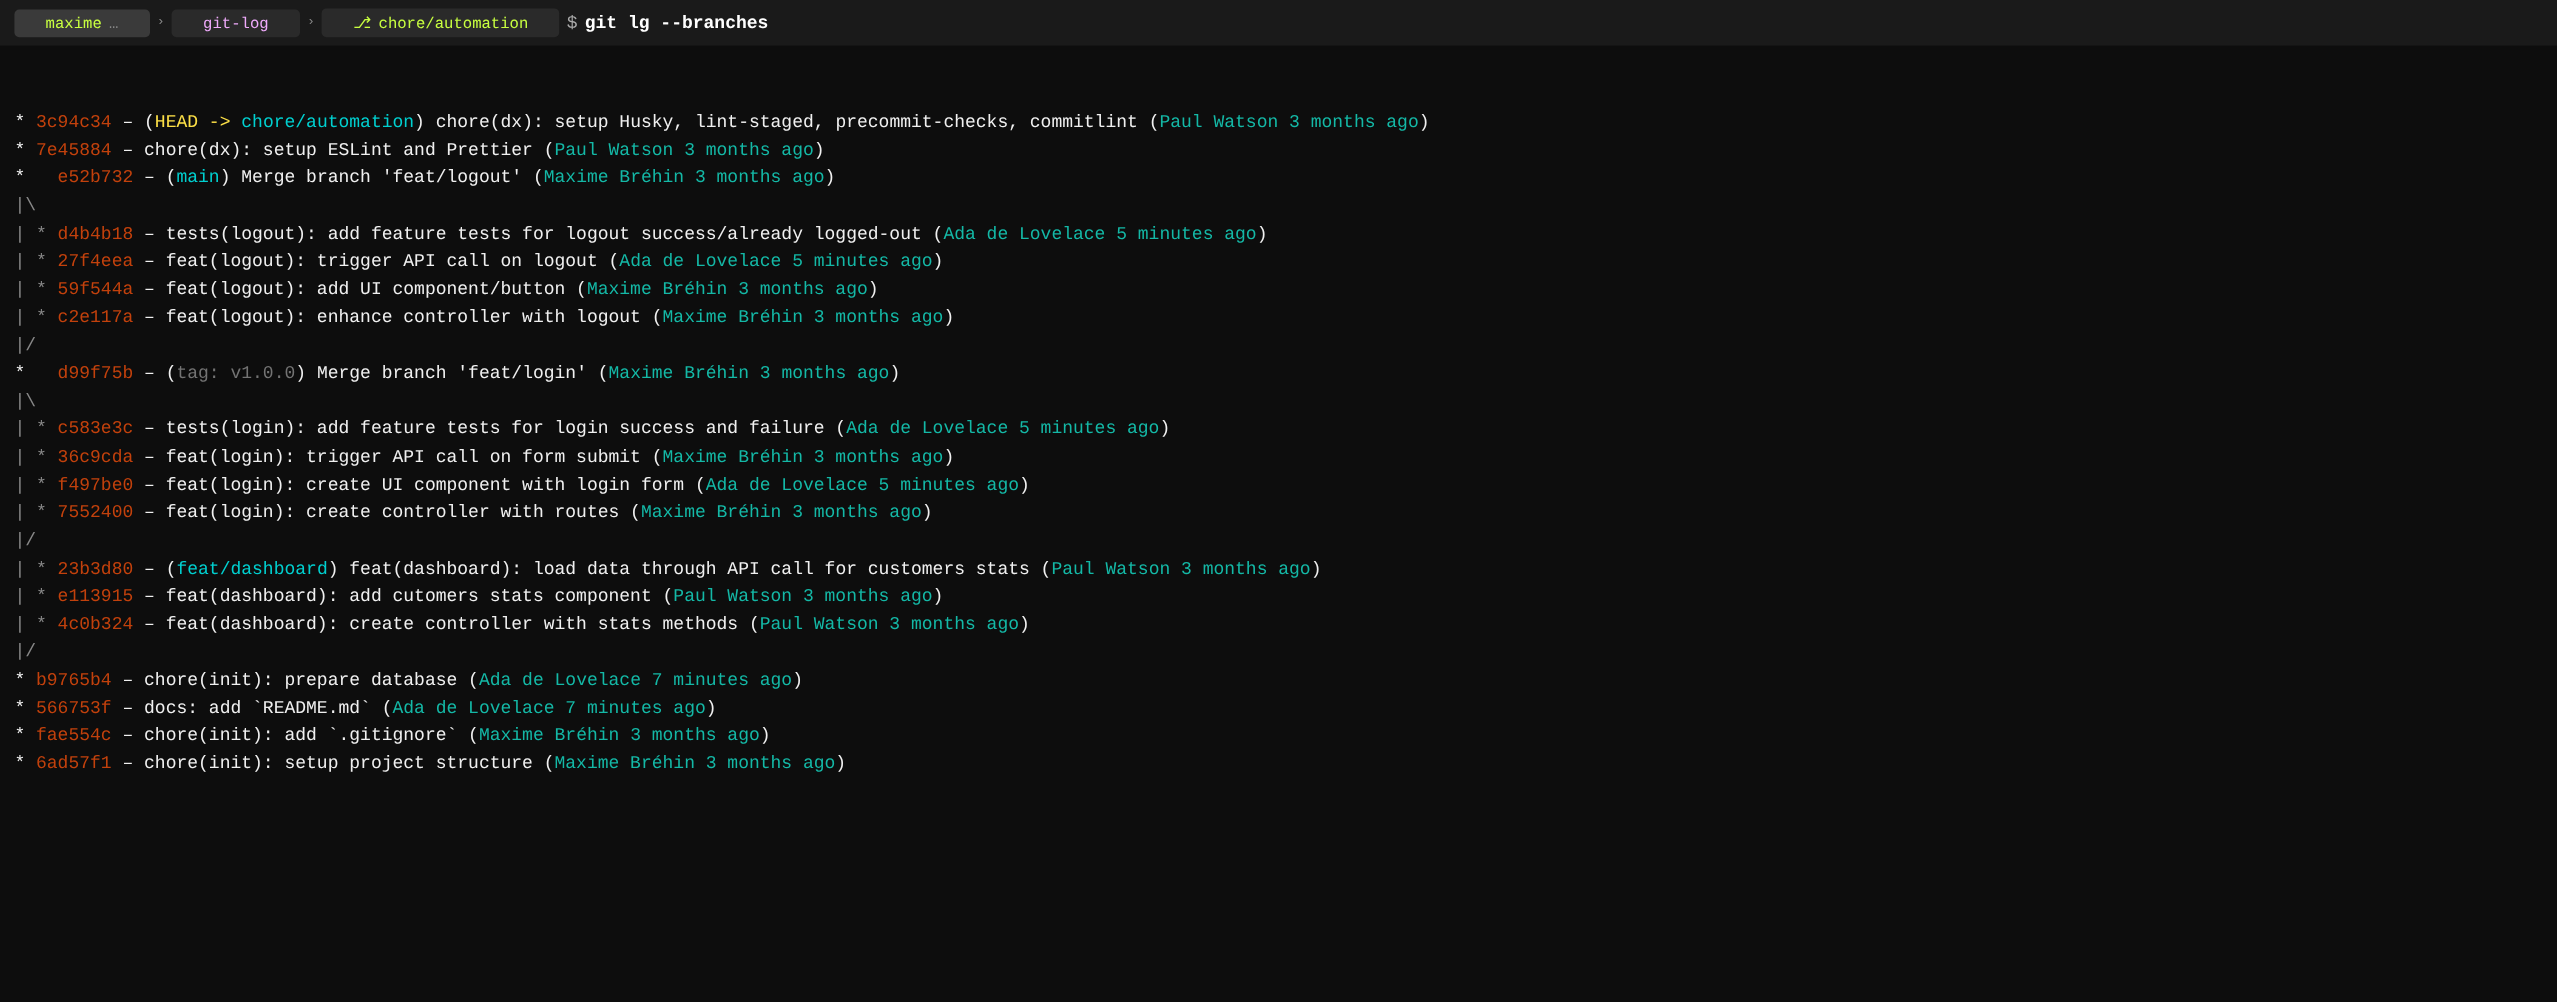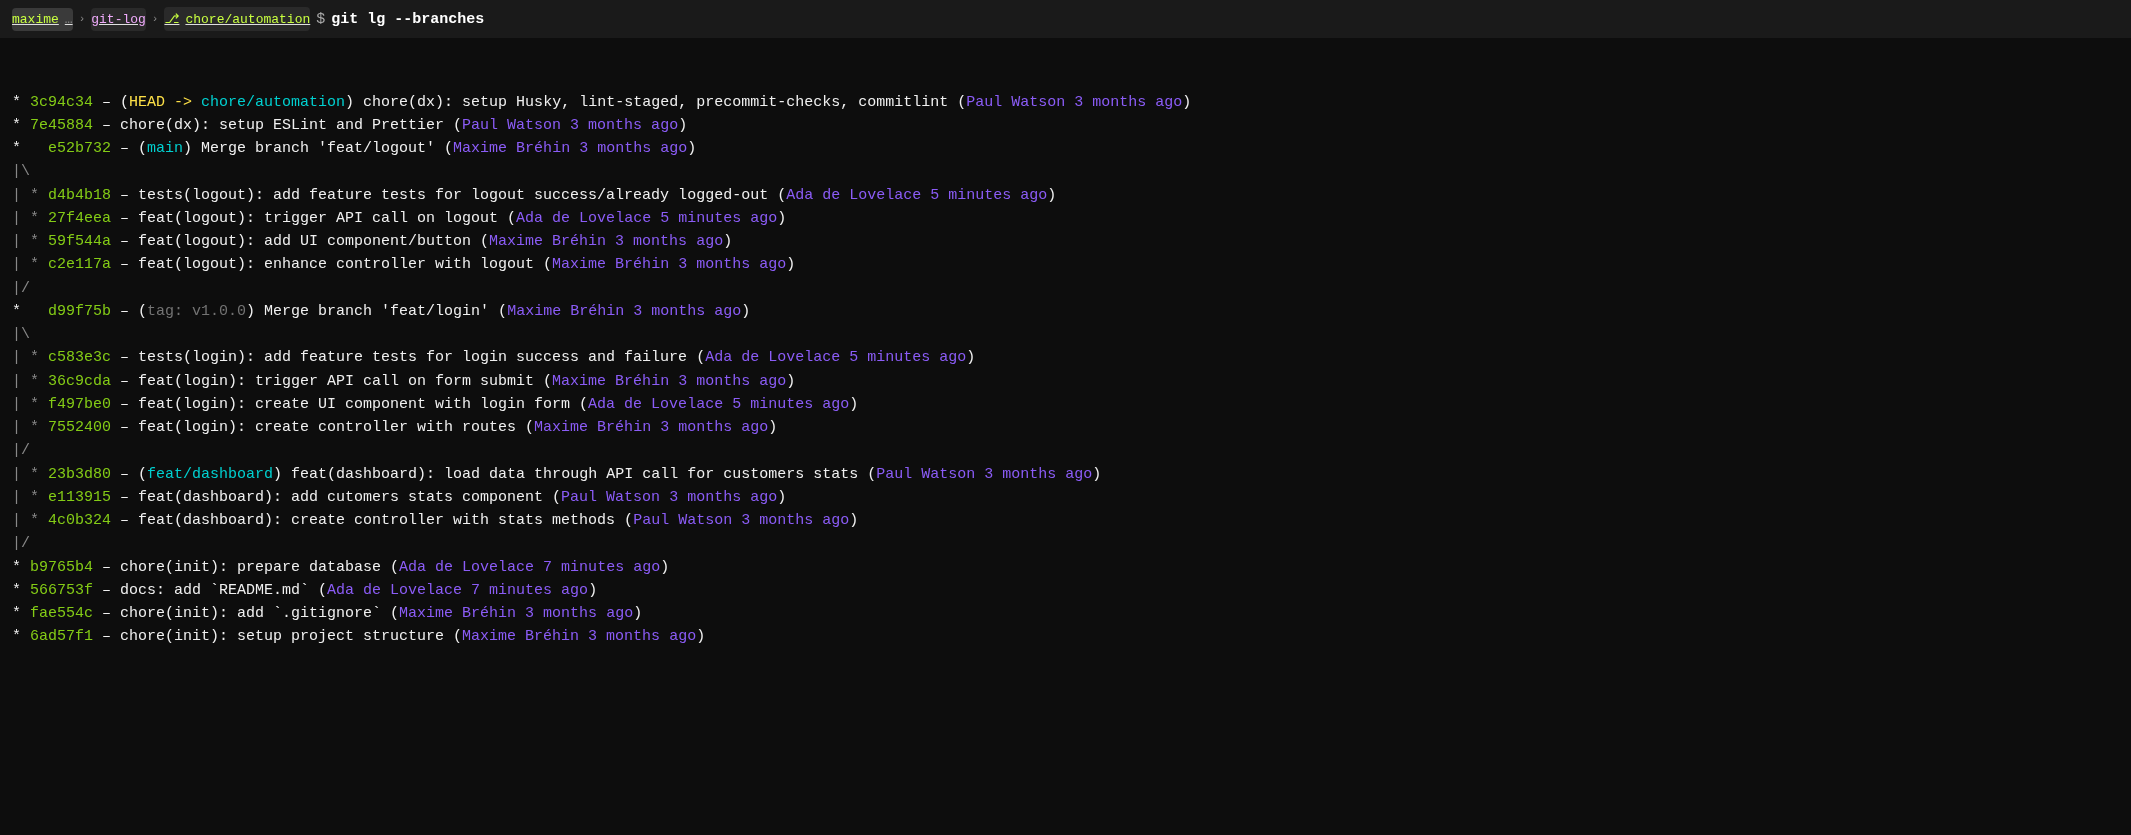--- a/index.html
+++ b/index.html
@@ -26,28 +26,27 @@
       align-items: center;
       padding: 6px 12px;
       gap: 6px;
       height: 38px;
       flex-shrink: 0;
     }
 
     .tab {
       background: #2a2a2a;
       color: #e0e0e0;
-      padding: 4px 0;
+      padding: 4px 26px;
       border-radius: 4px;
       font-size: 13px;
       display: flex;
       align-items: center;
       gap: 6px;
       white-space: nowrap;
-      text-decoration: underline;
     }
 
     .tab.active {
       background: #3a3a3a;
     }
 
     .tab-user { color: #c8ff40; }
     .tab-sep { color: #888; }
     .tab-gitlog { color: #f0abfc; }
     .tab-branch { color: #c8ff40; }
@@ -63,22 +62,22 @@
       white-space: pre;
     }
 
     .line {
       display: flex;
       align-items: baseline;
     }
     .c-cyan { color: #fde047; }
     .c-white { color: #f0f0f0; }
     .c-branch { color: #00d0d0; }
-    .c-author { color: #8b5cf6; }
-    .c-hash { color: #84cc16; }
+    .c-author { color: #14b8a6; }
+    .c-hash { color: #c2410c; }
     .c-tag { color: #737373; }
     .c-graph { color: #888; }
 
     .star { color: #f0f0f0; }
   </style>
 </head>
 <body>
 
 <div class="terminal">
 

